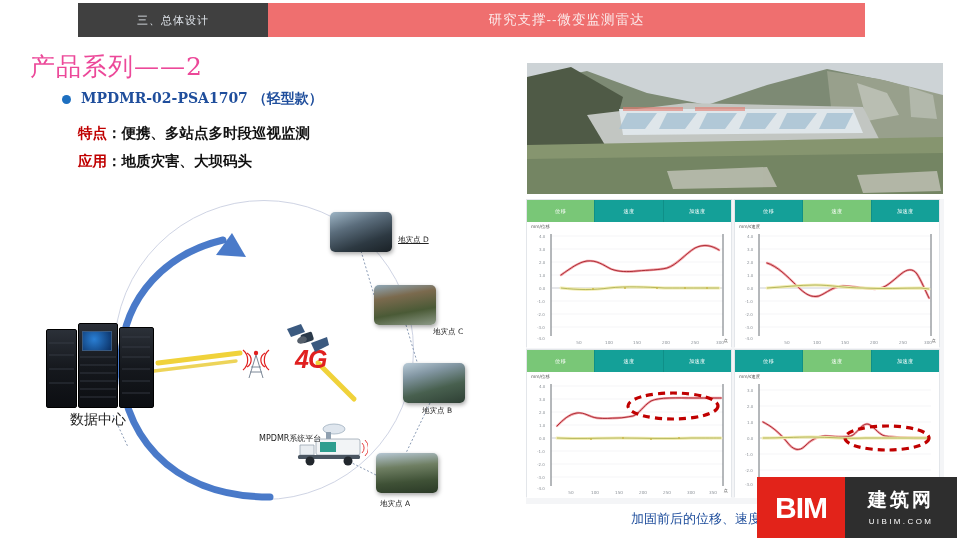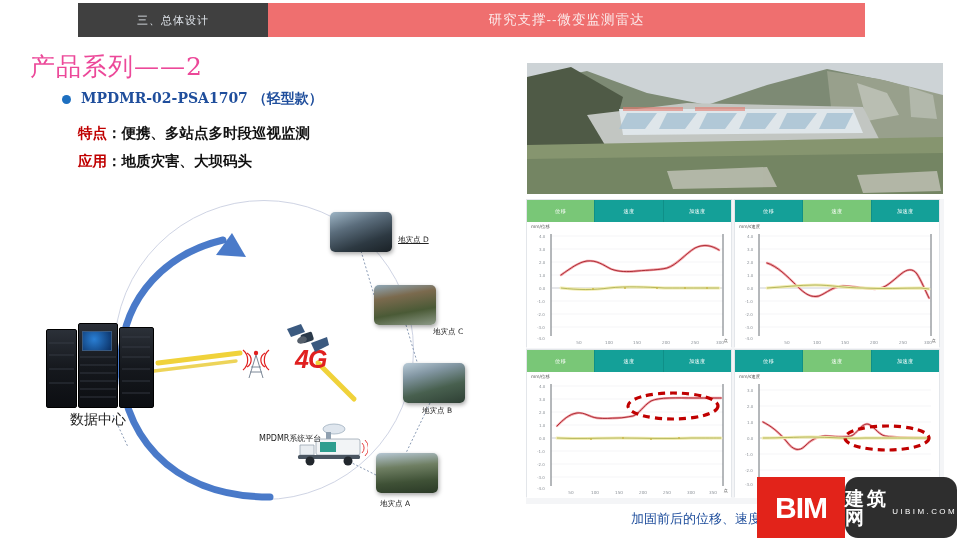--- a/index.html
+++ b/index.html
@@ -185,21 +185,21 @@
   
   .wm { position:absolute; left:757px; top:477px; width:200px; height:61px; display:flex; }
   .wm-bim {
     width:88px; background:#e2231a; color:#ffffff;
     font-size:30px; font-weight:bold; letter-spacing:-1px;
     display:flex; align-items:center; justify-content:center;
     font-family:"Liberation Sans",sans-serif;
   }
   .wm-right {
     flex:1; background:#2e2e2e; color:#ffffff;
-    display:flex; flex-direction:row; align-items:center; justify-content:center;border-radius:13px;
+    display:flex; flex-direction:column; align-items:center; justify-content:center;
   }
   .wm-cn { font-size:19px; letter-spacing:3px; line-height:1; font-weight:bold; }
   .wm-url { font-size:8px; letter-spacing:2.4px; margin-top:8px; }
 </style>
 </head>
 <body>
 
 <div class="hdr">
   <div class="hdr-left-pad"></div>
   <div class="hdr-sec">三、总体设计</div>

